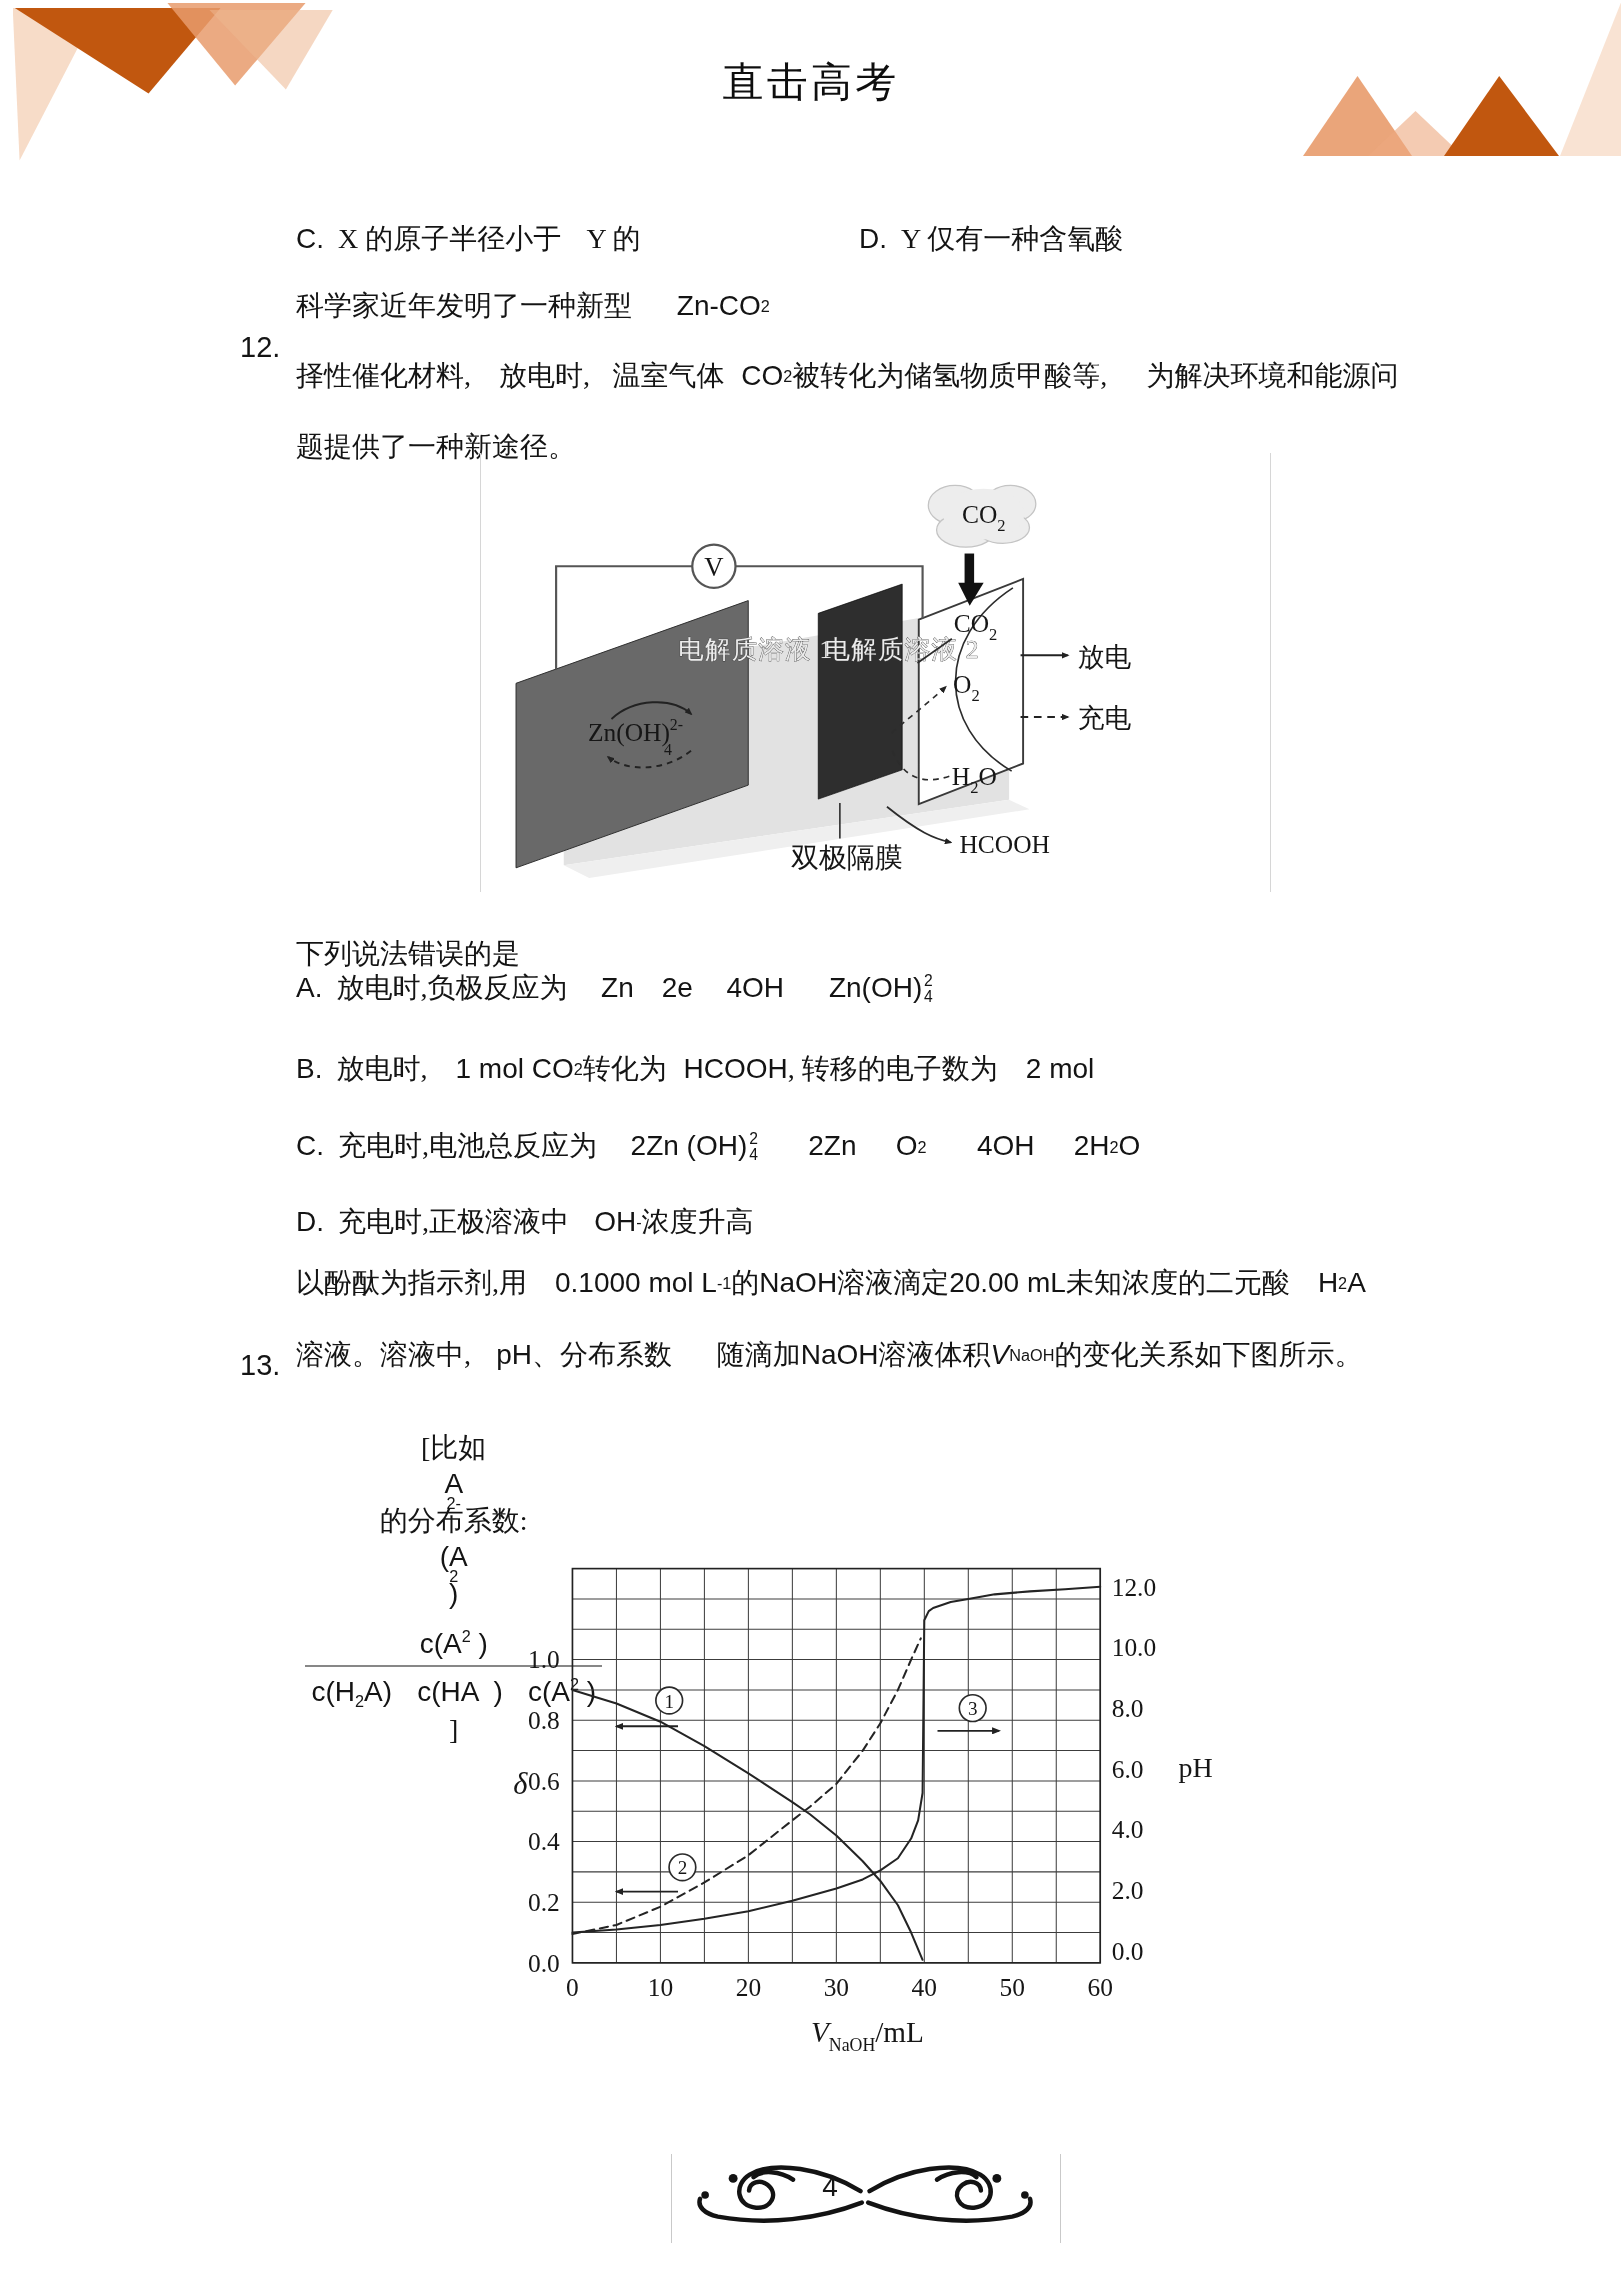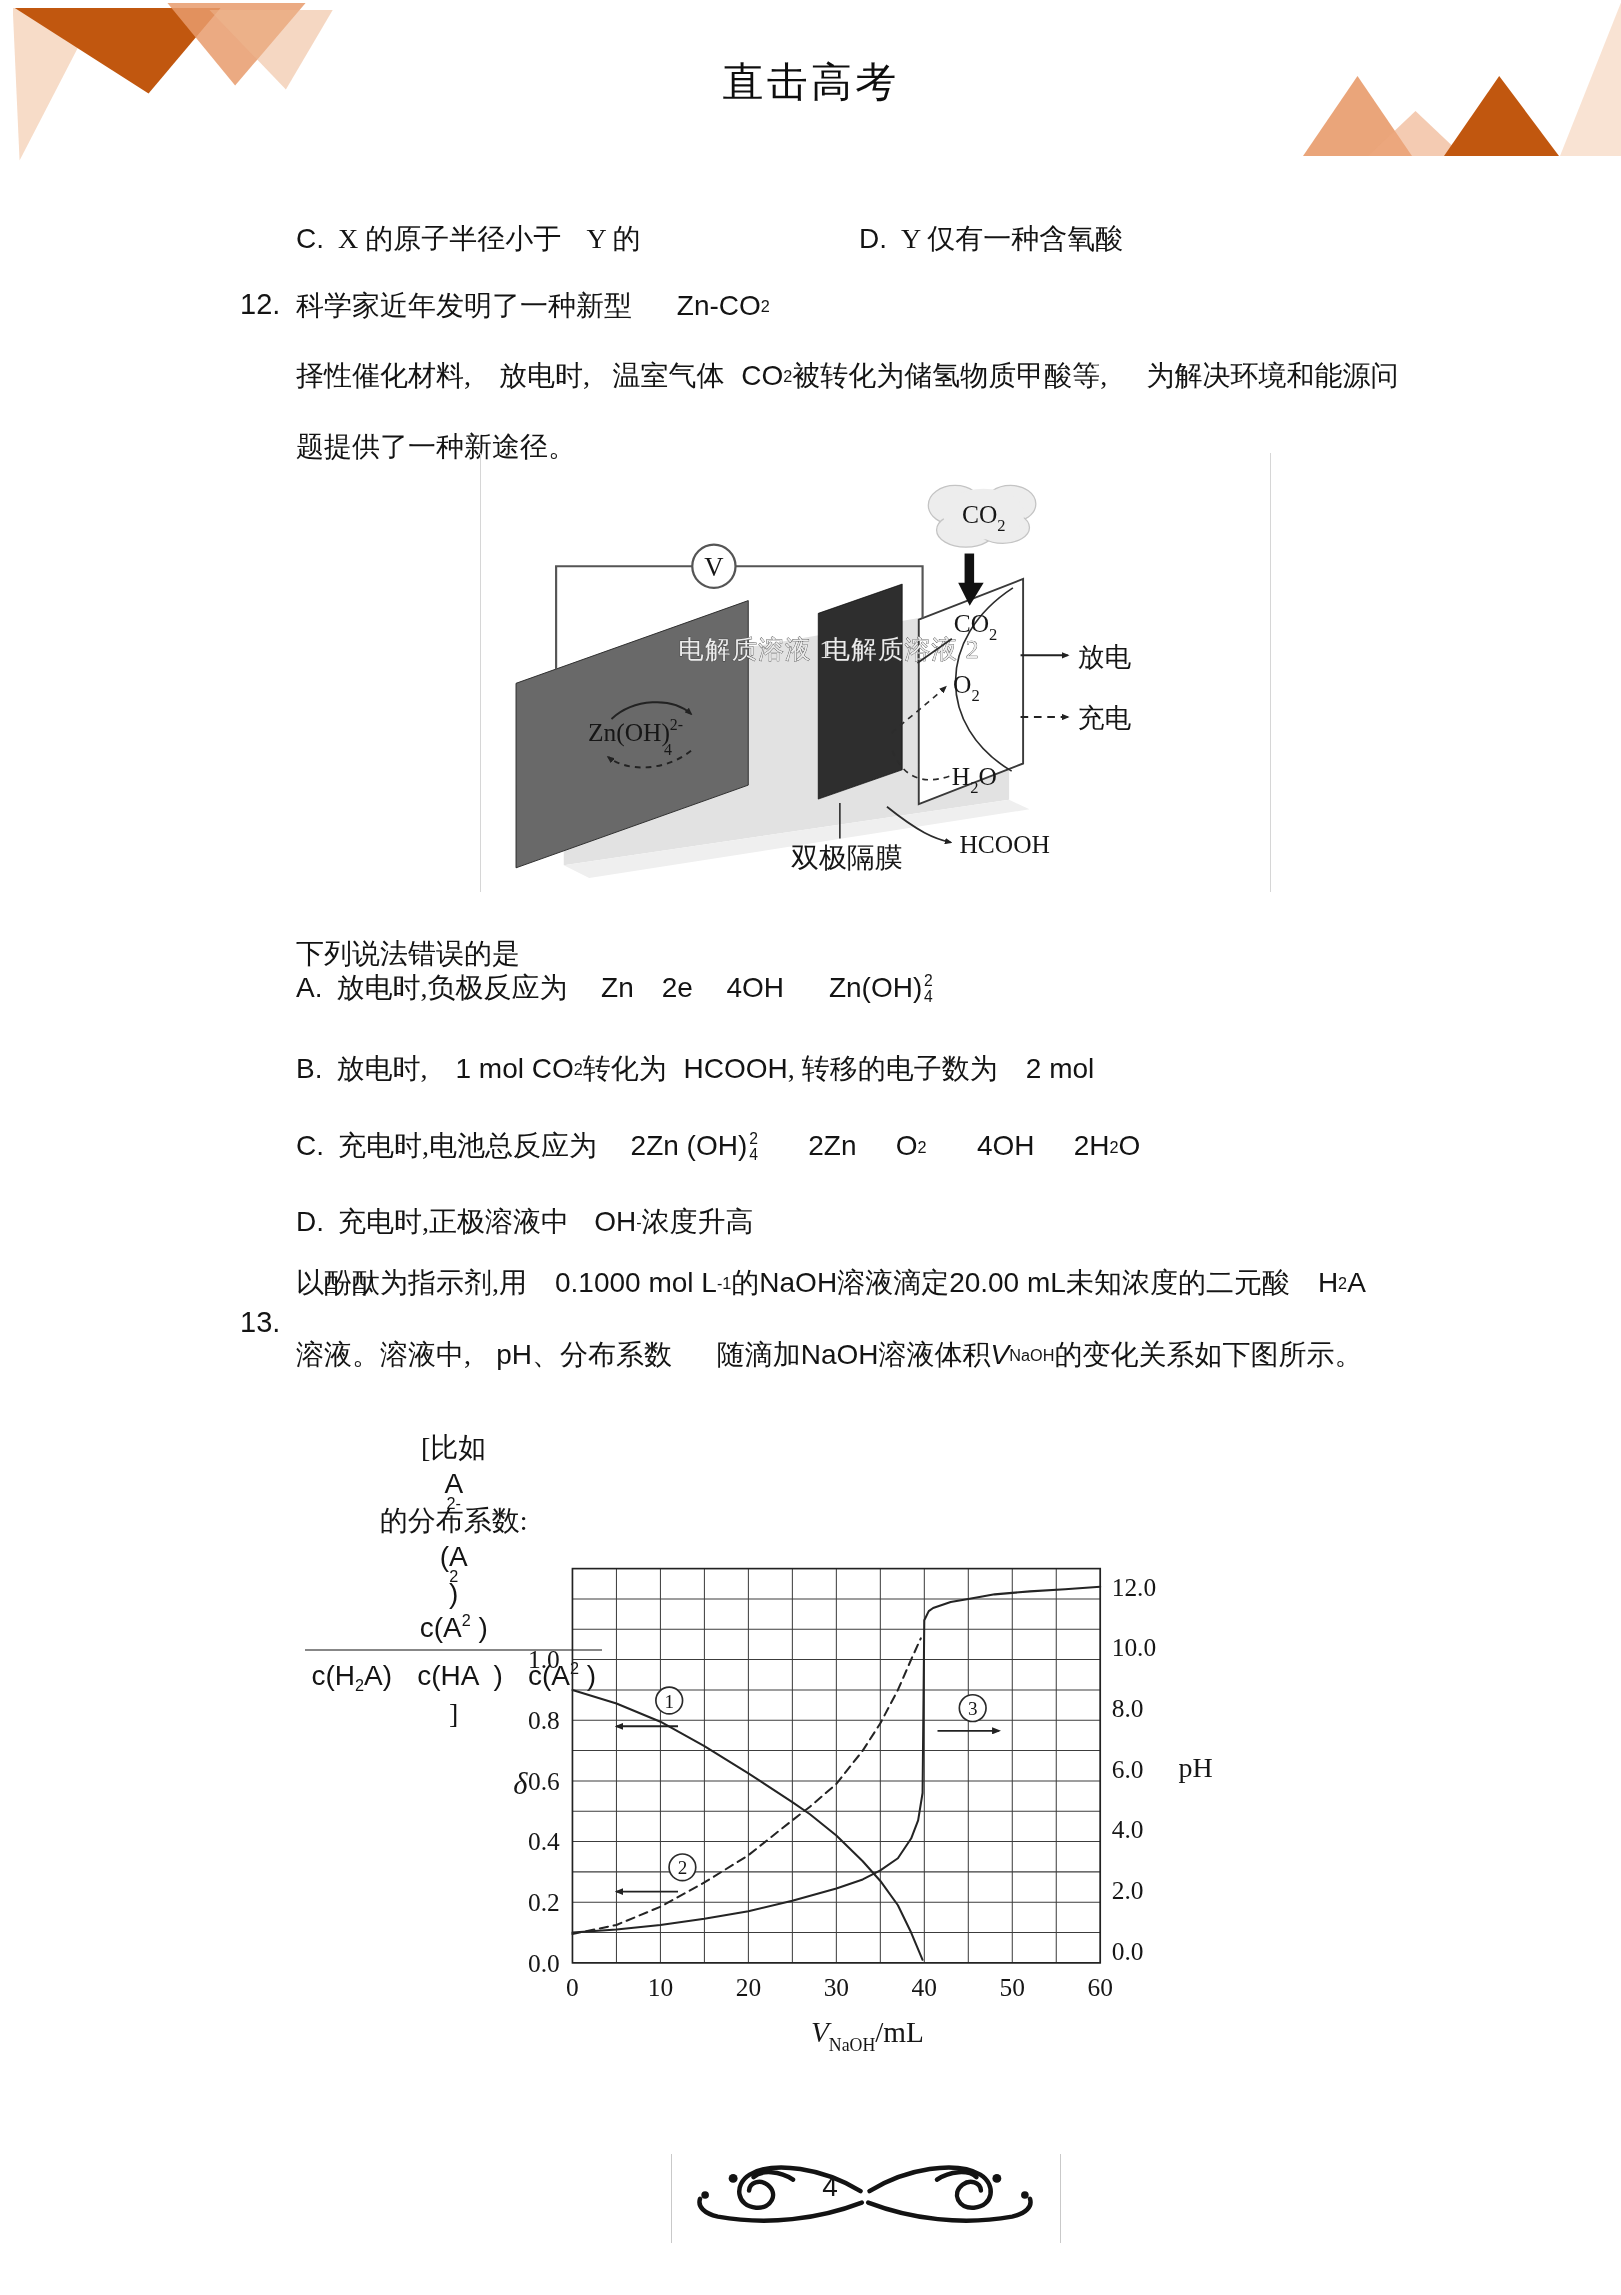--- a/index.html
+++ b/index.html
@@ -5,26 +5,26 @@
   html,body{margin:0;padding:0;background:#fff;}
   .page{position:relative;width:1622px;height:2295px;background:#ffffff;overflow:hidden;
         font-family:"Liberation Serif",serif;color:#111;}
   .tri{position:absolute;}
   .line{position:absolute;font-size:28px;line-height:1.3;white-space:nowrap;color:#141414;
         display:flex;align-items:center;}
   .lat{font-family:"Liberation Sans",sans-serif;}
   .latI{font-family:"Liberation Sans",sans-serif;font-style:italic;}
   sup{font-size:58%;vertical-align:super;line-height:0;}
   sub{font-size:58%;vertical-align:sub;line-height:0;}
-  .qnum{position:absolute;font-family:"Liberation Sans",sans-serif;font-size:29px;color:#141414;}
+  .qnum{position:absolute;font-family:"Liberation Sans",sans-serif;font-size:29px;color:#141414;margin-top:43px;}
   .stack{display:inline-flex;flex-direction:column;align-items:center;font-size:56%;line-height:1.02;
          vertical-align:-0.45em;font-family:"Liberation Sans",sans-serif;margin-left:1.9px;}
   .frac{display:inline-flex;flex-direction:column;align-items:center;vertical-align:middle;
         margin:0 9px;transform:translateY(-2.5px);}
-  .frac .num{padding:0 6.4px 3.8px 6.4px;}
+  .frac .num{padding:0 6.4px 3.8px 6.4px;margin-top:16px;}
   .frac .den{border-top:1.9px solid #111;padding:6.4px 6.4px 0 6.4px;}
   .page-title{position:absolute;left:0;right:0;top:55px;text-align:center;font-size:41px;
               letter-spacing:3.2px;color:#0e0e0e;}
   .figure-box{position:absolute;left:480px;top:453px;width:789px;height:439px;
               border-left:1.3px solid #d6d6d6;border-right:1.3px solid #d6d6d6;}
   .chart-box{position:absolute;left:480px;top:1540px;width:789px;height:585px;}
   svg text{font-family:"Liberation Serif",serif;fill:#161616;}
   .grid{stroke:#3c3c3c;stroke-width:1.6;}
   .axisbox{stroke:#222;stroke-width:2.6;}
   .tick{font-size:40px;}

